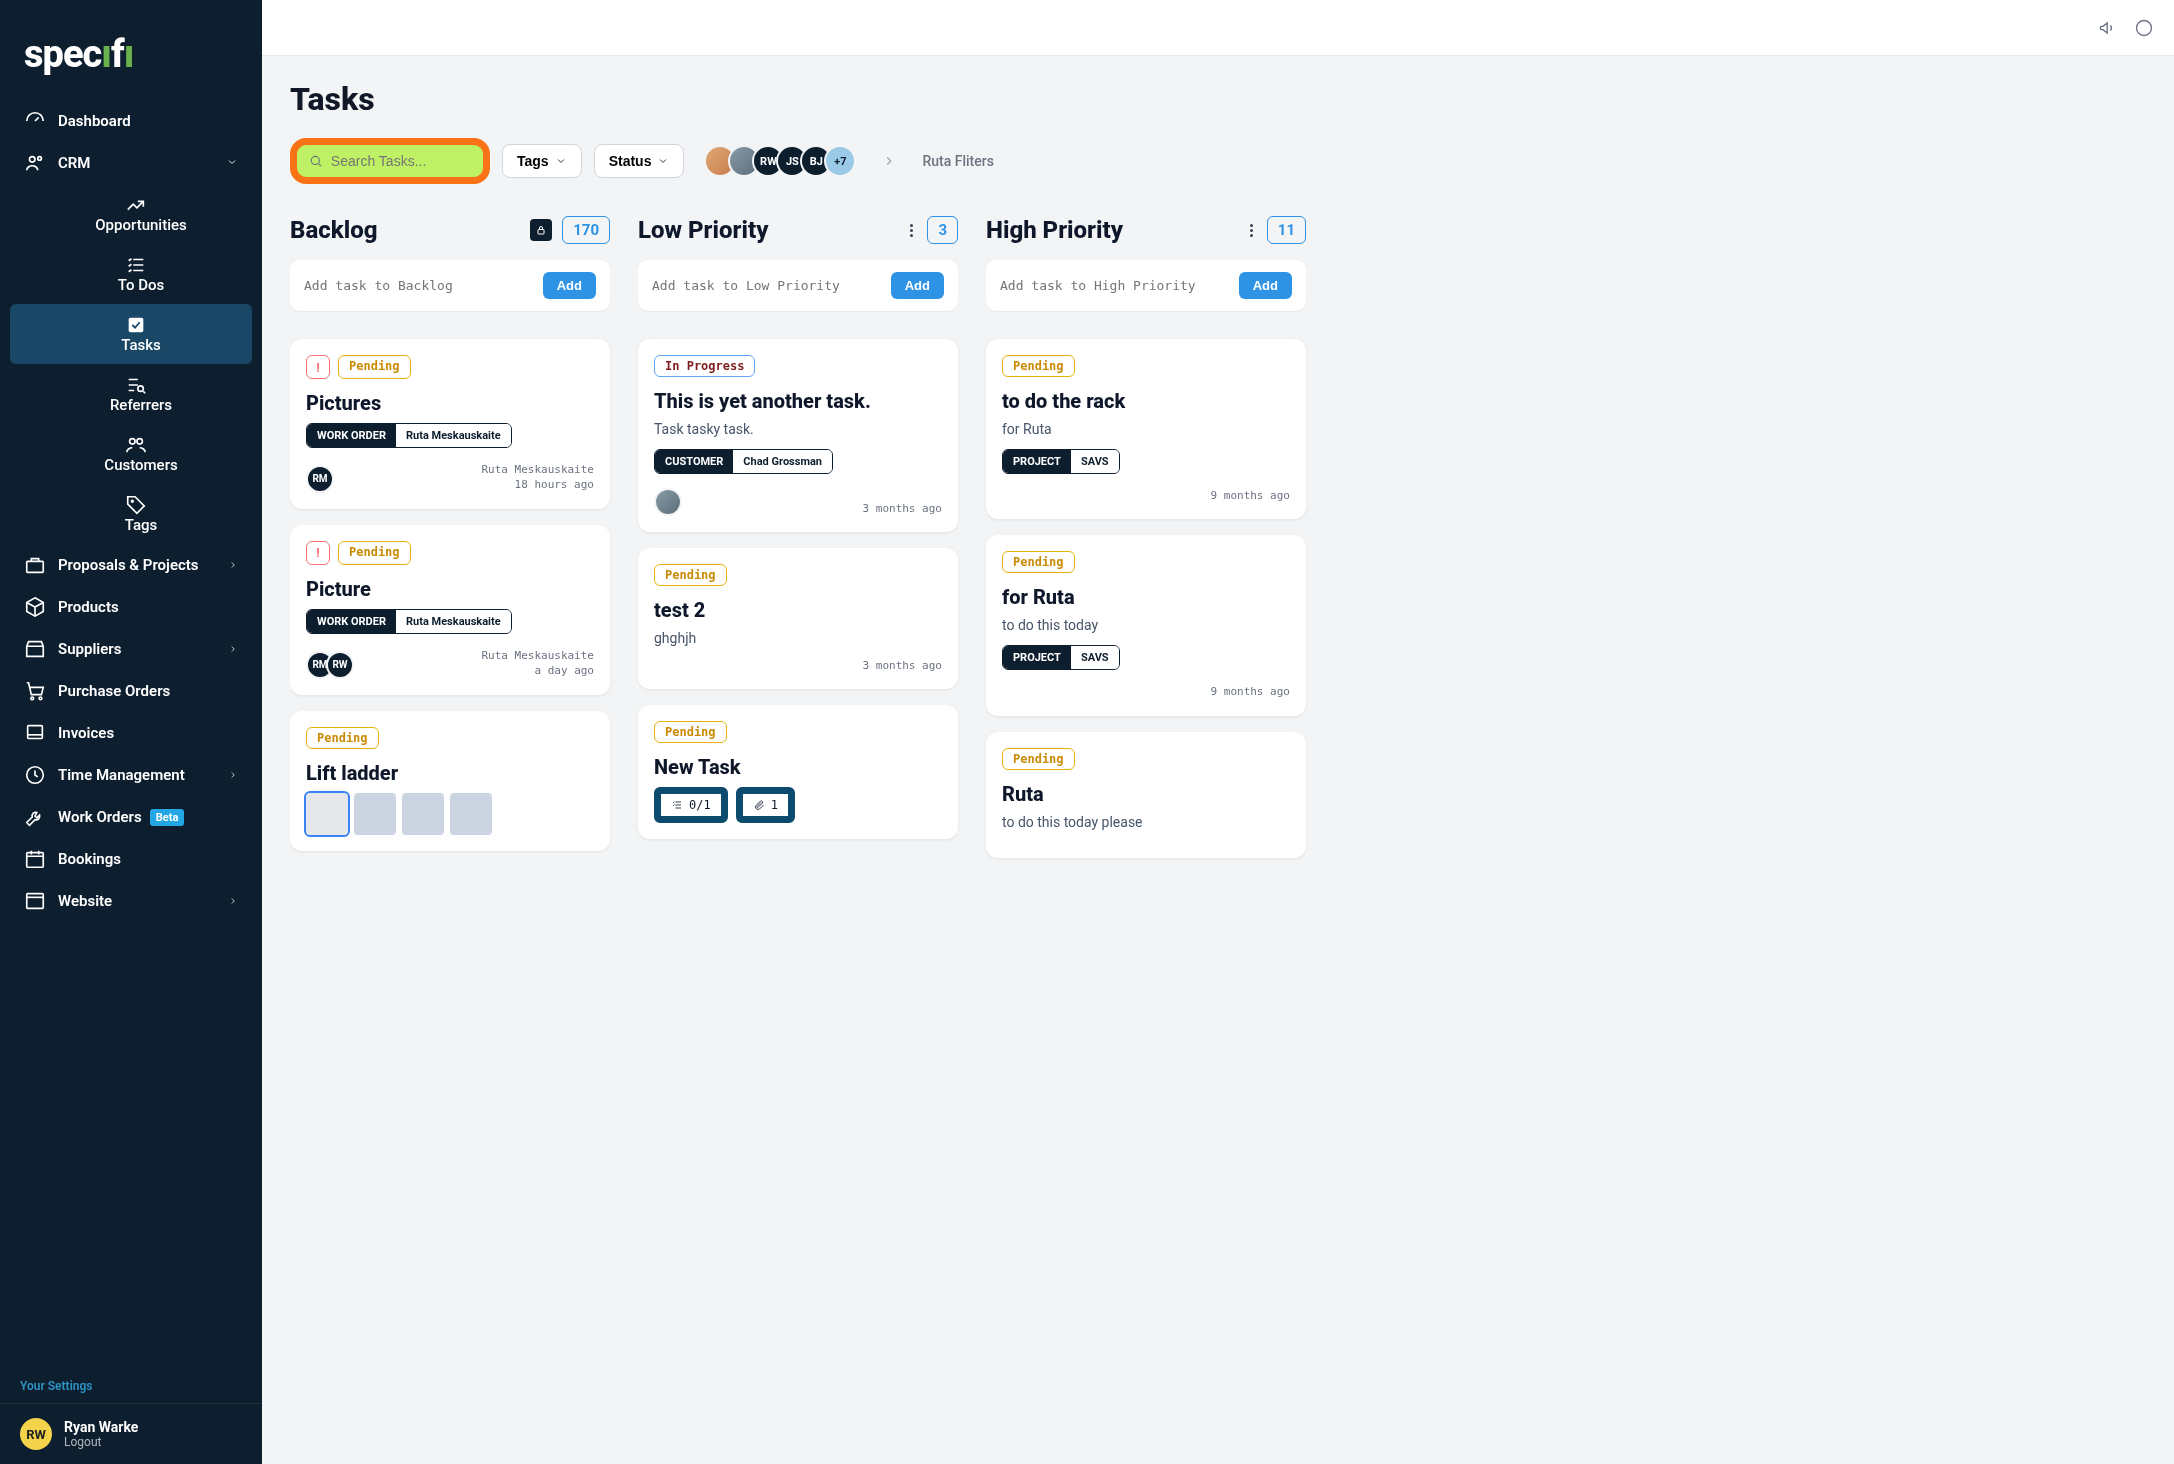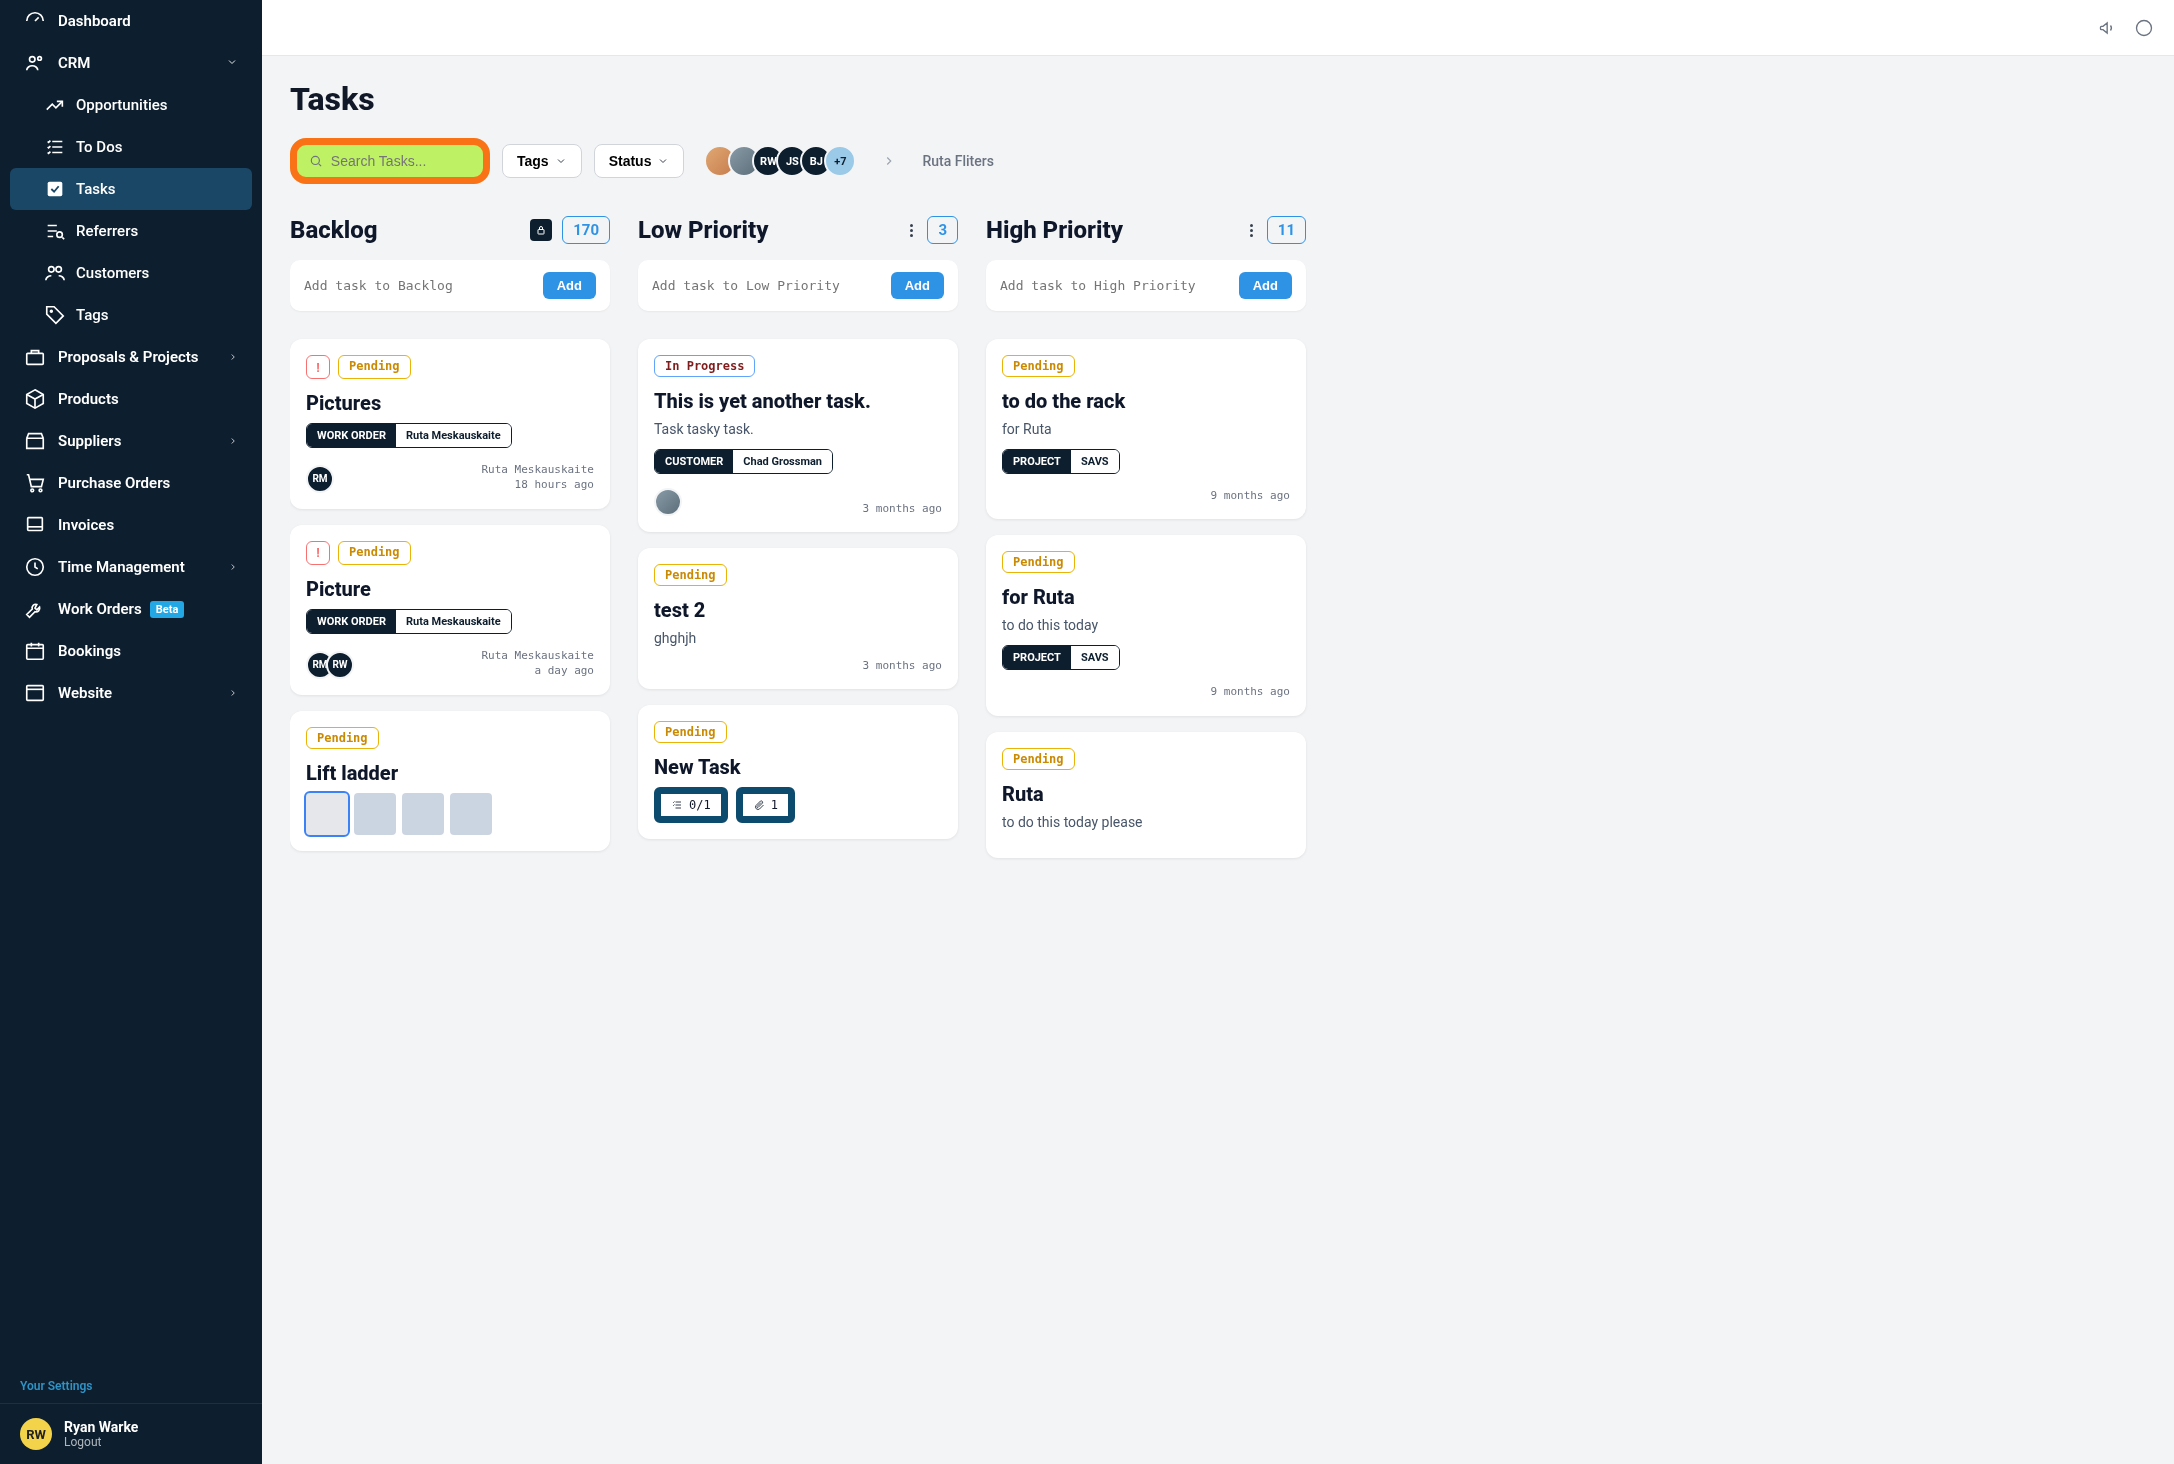--- a/index.html
+++ b/index.html
@@ -6,21 +6,21 @@
 body { font-family: -apple-system, BlinkMacSystemFont, "Segoe UI", Roboto, sans-serif; background: #f3f4f6; color: #0f172a; overflow-x: hidden; }
 .app { display: flex; min-height: 100vh; }
 
 
 .sidebar { width: 262px; background: #0d1e2e; color: #fff; display: flex; flex-direction: column; flex-shrink: 0; }
 .logo { padding: 32px 24px 24px; }
 .logo-text { font-size: 38px; font-weight: 800; letter-spacing: -1px; }
 .logo-text .i-dot { color: #6ab04c; }
 .nav { flex: 1; padding: 0 10px; }
 .nav-item { display: flex; align-items: center; padding: 10px 14px; border-radius: 6px; cursor: pointer; font-size: 15px; font-weight: 600; }
-.nav-item.sub { padding-left: 34px; font-weight: 500; }
+.nav-item.sub { padding-left: 34px; font-weight: 500; flex-direction: column; }
 .nav-item.active { background: #1a4766; }
 .nav-item .chev { margin-left: auto; opacity: .9; }
 .nav-icon { width: 22px; height: 22px; margin-right: 12px; display: inline-flex; align-items: center; justify-content: center; }
 .nav-icon svg { stroke: #fff; fill: none; stroke-width: 1.8; }
 .sub .nav-icon { margin-right: 10px; }
 .beta-badge { background: #23a8e5; color: #fff; font-size: 11px; font-weight: 700; padding: 2px 6px; border-radius: 3px; margin-left: 8px; }
 .settings-link { color: #2f93c5; font-size: 12px; padding: 10px 20px; font-weight: 600; }
 .user-footer { border-top: 1px solid rgba(255,255,255,0.08); padding: 14px 20px; display: flex; align-items: center; gap: 12px; }
 .user-avatar { width: 32px; height: 32px; border-radius: 50%; background: #f3d34a; color: #222; font-weight: 700; font-size: 13px; display: flex; align-items: center; justify-content: center; }
 .user-name { font-size: 14px; font-weight: 700; }
@@ -85,20 +85,23 @@
 .chip svg { width: 12px; height: 12px; stroke: #374151; }
 .thumbs { display: flex; gap: 6px; margin-top: 8px; }
 .thumb { width: 42px; height: 42px; background: #cbd5e1; border-radius: 4px; }
 .thumb.sel { outline: 2px solid #3b82f6; background: #e5e7eb; }
 </style>
 </head>
 <body>
 
 <div class="app">
   <aside class="sidebar">
+    <div class="logo">
+      <span class="logo-text">spec<span class="i-dot">ı</span>f<span class="i-dot">ı</span></span>
+    </div>
     <nav class="nav">
       <div class="nav-item">
         <span class="nav-icon">
             <svg viewBox="0 0 24 24">
               <path d="M3 12a9 9 0 0118 0"></path>
               <path d="M12 12l4-4"></path>
             </svg>
           </span>
         <span>Dashboard</span>
       </div>

